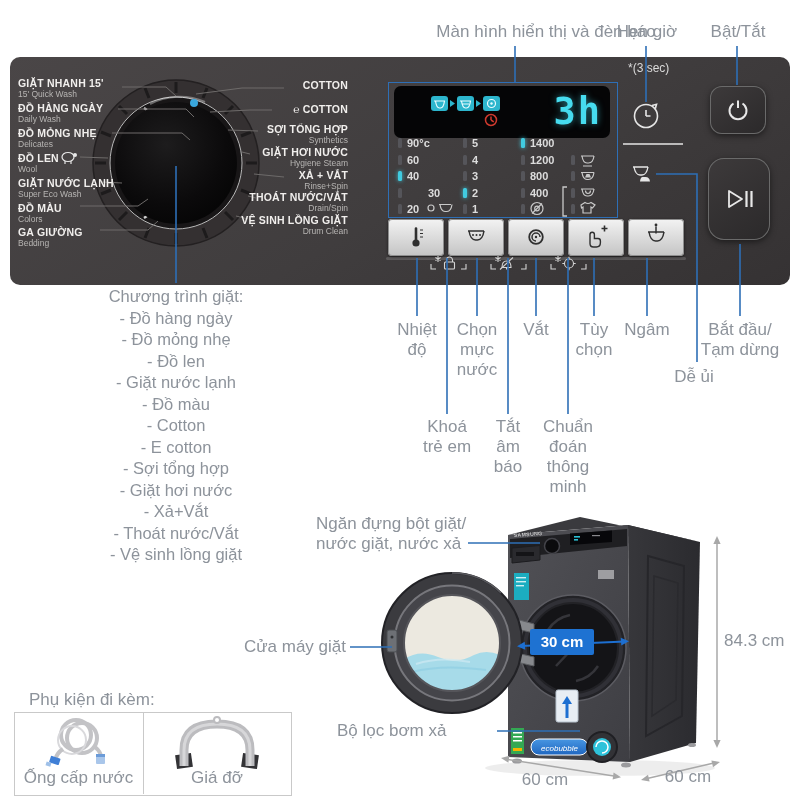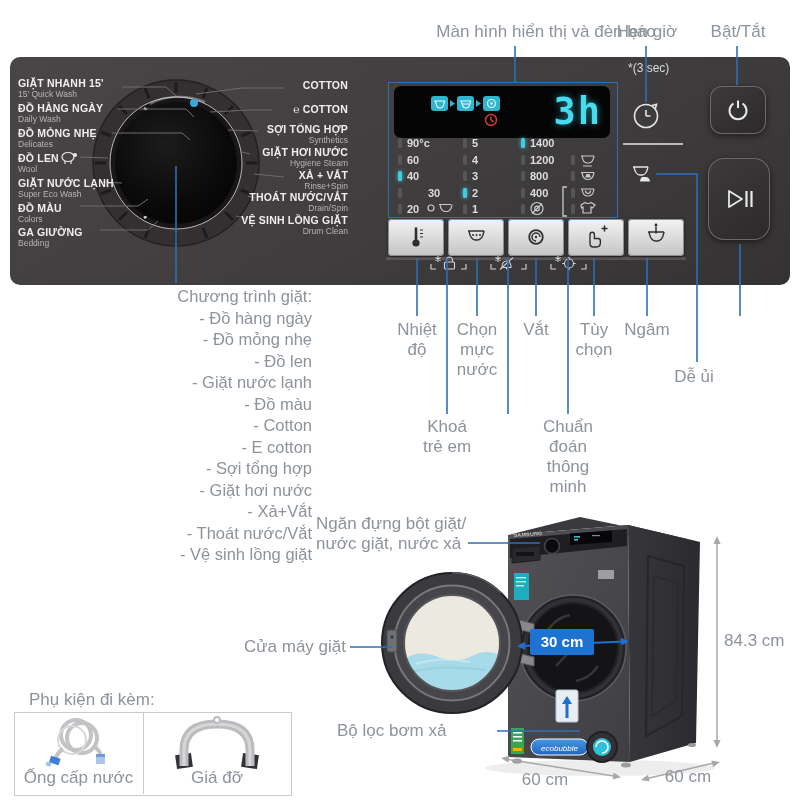--- a/index.html
+++ b/index.html
@@ -16,21 +16,21 @@
   .prog-sub{color:#b7b5b3;font-size:8.5px;line-height:9.5px;white-space:nowrap}
   .ind{position:absolute;color:#dcdcdc;font-size:11px;font-weight:700;line-height:12px;white-space:nowrap;z-index:6}
   .led{position:absolute;width:4px;height:10px;border-radius:1.5px;background:#55555a;z-index:6}
   .led.lit{background:#41cbe0;box-shadow:0 0 4px rgba(65,203,224,.9)}
   .dseg{position:absolute;left:538px;top:90px;width:64px;text-align:right;font-family:"DejaVu Sans Mono",monospace;font-weight:700;font-size:37px;line-height:44px;color:#46dcef;text-shadow:0 0 7px rgba(70,220,239,.55);letter-spacing:2px;z-index:6}
   .btn{position:absolute;width:56px;height:37px;border:none;padding:0;border-radius:4px;background:linear-gradient(#f3f3f3,#c4c4c4);box-shadow:inset 0 0 0 1px #8e8e8e,0 1px 3px rgba(0,0,0,.55);cursor:pointer;z-index:3}
   .dark-btn{position:absolute;border:none;padding:0;background:linear-gradient(145deg,#3d3a3b,#2b292a);box-shadow:inset 0 0 0 1px #6a6a6a,0 2px 6px rgba(0,0,0,.5);cursor:pointer;z-index:3}
   .badge{position:absolute;left:530px;top:629px;width:64px;height:26px;background:#1e72d2;border-radius:2px;color:#fff;font-size:15px;font-weight:700;line-height:26px;text-align:center;z-index:6}
   .art{position:absolute;left:0;top:0;z-index:5;pointer-events:none}
   .hotspot{position:absolute;background:transparent;border:none;padding:0;cursor:pointer;z-index:7}
-  .wash-list{position:absolute;left:40px;top:286px;width:272px;text-align:right;color:#8d939b;font-size:16.5px;line-height:21.5px;z-index:6}
+  .wash-list{position:absolute;left:40px;top:286px;width:272px;text-align:center;color:#8d939b;font-size:16.5px;line-height:21.5px;z-index:6}
   .acc-table{position:absolute;left:14px;top:712px;width:276px;height:82px;border:1px solid #c9c9c9;z-index:2}
   .acc-div{position:absolute;left:143px;top:712px;width:1px;height:82px;background:#c9c9c9;z-index:2}
 </style>
 </head>
 <body>
 
 <div class="stage">
 
   <div class="panel"></div>
   <div class="disp-win"></div>
@@ -145,21 +145,24 @@
   <button class="dark-btn" style="left:710px;top:86px;width:56px;height:48px;border-radius:12px"></button>
   <button class="dark-btn" style="left:708px;top:158px;width:62px;height:82px;border-radius:16px"></button>
   <button class="hotspot" style="left:94px;top:81px;width:164px;height:164px;border-radius:50%"></button>
   <button class="hotspot" style="left:620px;top:92px;width:52px;height:48px"></button>
 
   <div class="lbl ctr" style="left:389px;top:320px;width:56px">Nhiệt độ</div>
   <div class="lbl ctr" style="left:449px;top:320px;width:56px">Chọn mực nước</div>
   <div class="lbl ctr" style="left:508px;top:320px;width:56px">Vắt</div>
   <div class="lbl ctr" style="left:566px;top:320px;width:56px">Tùy chọn</div>
   <div class="lbl ctr" style="left:615px;top:320px;width:64px">Ngâm</div>
+  <div class="lbl ctr pre" style="left:692px;top:320px;width:96px">Bắt đầu/
+Tạm dừng</div>
   <div class="lbl ctr" style="left:419px;top:417px;width:56px">Khoá trẻ em</div>
+  <div class="lbl ctr" style="left:486px;top:417px;width:44px">Tắt âm báo</div>
   <div class="lbl ctr" style="left:536px;top:417px;width:64px">Chuẩn đoán thông minh</div>
   <div class="lbl ctr" style="left:672px;top:367px;width:44px">Dễ ủi</div>
 
   <div class="wash-list">
     <div>Chương trình giặt:</div>
     <div>- Đồ hàng ngày</div>
     <div>- Đồ mỏng nhẹ</div>
     <div>- Đồ len</div>
     <div>- Giặt nước lạnh</div>
     <div>- Đồ màu</div>

